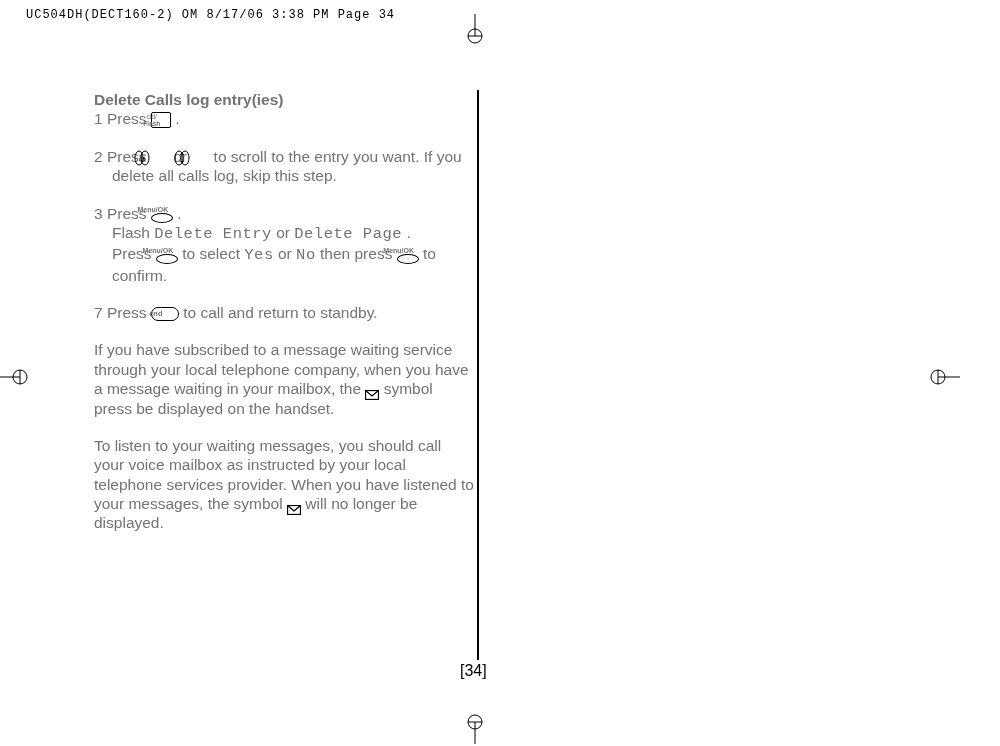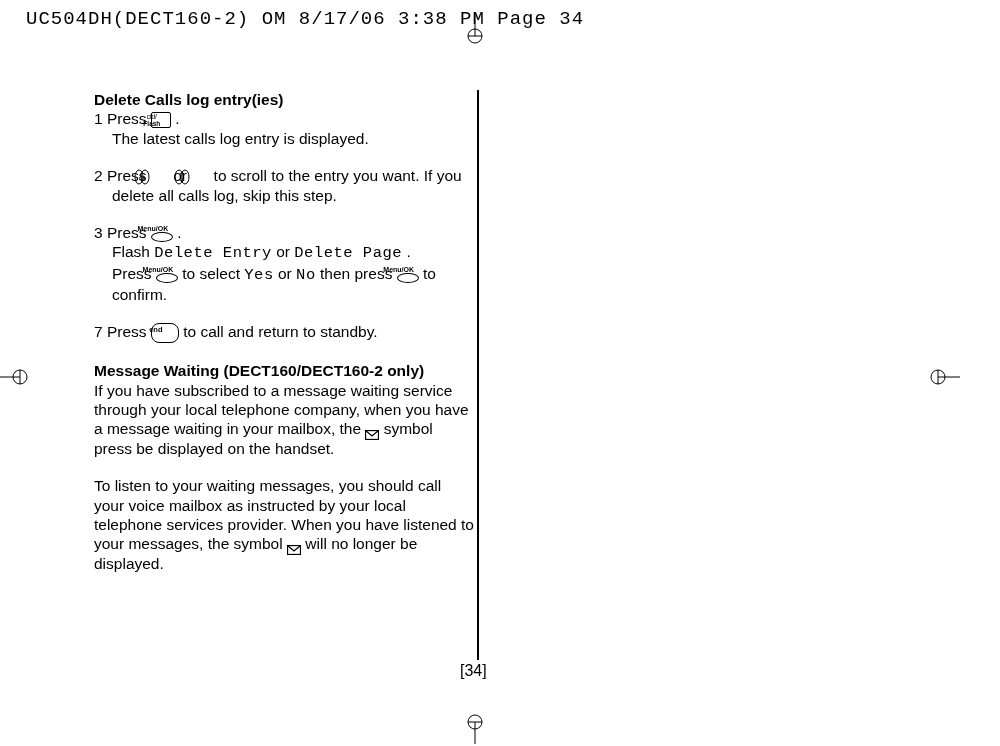--- a/index.html
+++ b/index.html
@@ -9,21 +9,21 @@
       background: #fff;
       font-family: Arial, Helvetica, sans-serif;
       position: relative;
       overflow: hidden;
     }
     .header-line {
       position: absolute;
       top: 8px;
       left: 26px;
       font-family: "Courier New", monospace;
-      font-size: 19px;
+      font-size: 12px;
       letter-spacing: 1px;
     }
     .crop-mark {
       position: absolute;
       width: 20px;
       height: 20px;
     }
     .crop-mark svg { display: block; }
     .crop-top {
       top: 14px;
@@ -41,21 +41,21 @@
       top: 362px;
       left: 930px;
     }
     .content {
       position: absolute;
       top: 90px;
       left: 94px;
       width: 380px;
       font-size: 15.5px;
       line-height: 1.25;
-      color: #000000;
+      color: #737373;
     }
     .heading {
       font-weight: bold;
     }
     .para {
       margin-bottom: 18px;
     }
     .step {
       padding-left: 18px;
       text-indent: -18px;
@@ -95,21 +95,21 @@
       display: block;
       width: 22px;
       height: 10px;
       border: 1.5px solid #000;
       border-radius: 50%/50%;
     }
     .end-btn {
       display: inline-block;
       vertical-align: middle;
       width: 28px;
-      height: 20px;
+      height: 14px;
       border: 1.5px solid #000;
       border-radius: 8px;
       font-size: 7.5px;
       font-weight: bold;
       text-align: center;
       line-height: 12px;
     }
     .envelope {
       display: inline-block;
       vertical-align: middle;
@@ -172,21 +172,20 @@
   <div class="para">
     <div class="heading">Delete Calls log entry(ies)</div>
 
     <div class="step">
       <span>1  Press </span>
       <span class="btn-box">
         <span class="l1">cid/</span>
         <span class="l2">Flash</span>
       </span>
       <span> .</span><br>
-      <span>The latest calls log entry is displayed.</span>
     </div>
   </div>
 
   <div class="para">
     <div class="step">
       <span>2  Press </span>
       <span class="icon-ring">
         <svg width="18" height="16" viewBox="0 0 18 16">
           <ellipse cx="6" cy="8" rx="4" ry="7" fill="none" stroke="#000" stroke-width="1"></ellipse>
           <ellipse cx="12" cy="8" rx="4" ry="7" fill="none" stroke="#000" stroke-width="1"></ellipse>
@@ -239,21 +238,20 @@
 
   <div class="para">
     <div class="step">
       <span>7  Press </span>
       <span class="end-btn">end</span>
       <span> to call and return to standby.</span>
     </div>
   </div>
 
   <div class="para">
-    <div class="heading">Message Waiting (DECT160/DECT160-2 only)</div>
     <span>If you have subscribed to a message waiting service through your local telephone company, when you have a message waiting in your mailbox, the </span>
     <span class="envelope">
       <svg width="14" height="10" viewBox="0 0 14 10">
         <rect x="0.5" y="0.5" width="13" height="9" fill="none" stroke="#000" stroke-width="1.3"></rect>
         <path d="M0.5 0.5 L7 6 L13.5 0.5" fill="none" stroke="#000" stroke-width="1.3"></path>
       </svg>
     </span>
     <span> symbol press be displayed on the handset.</span>
   </div>
 

